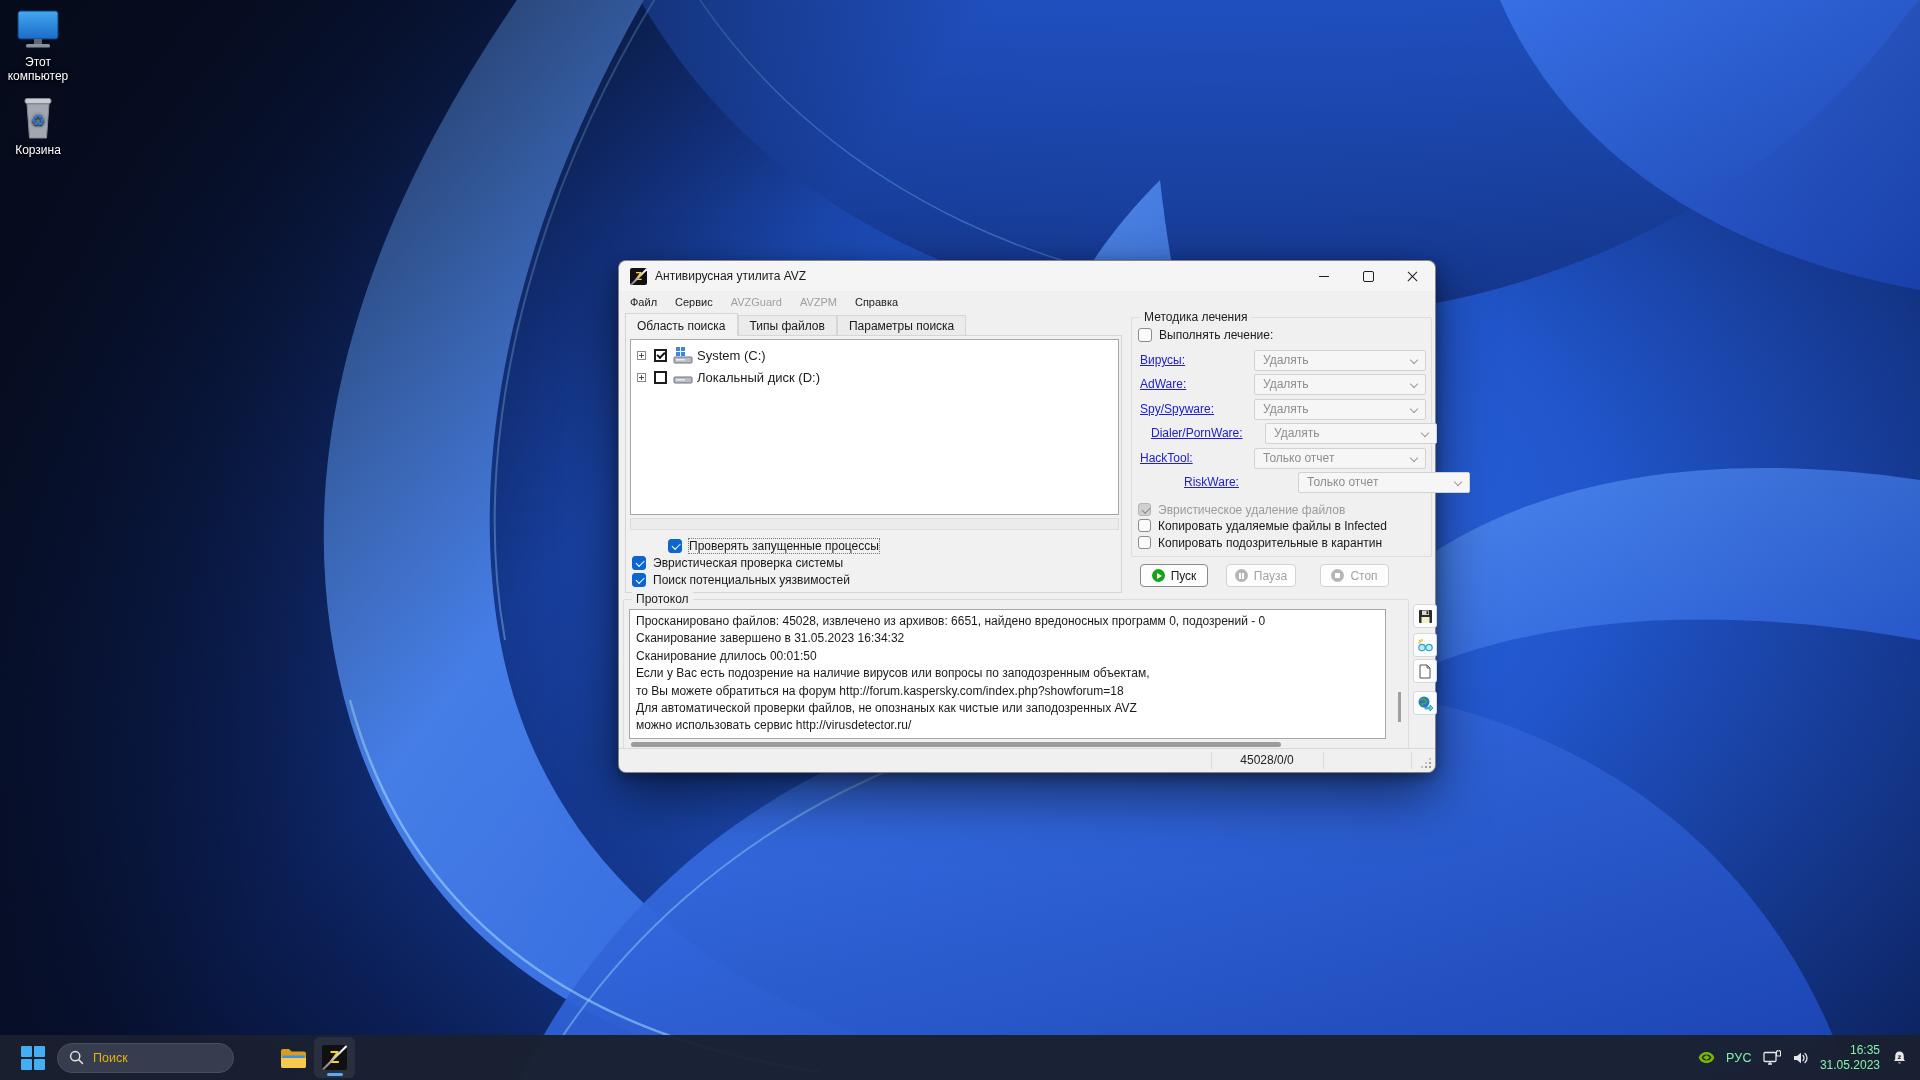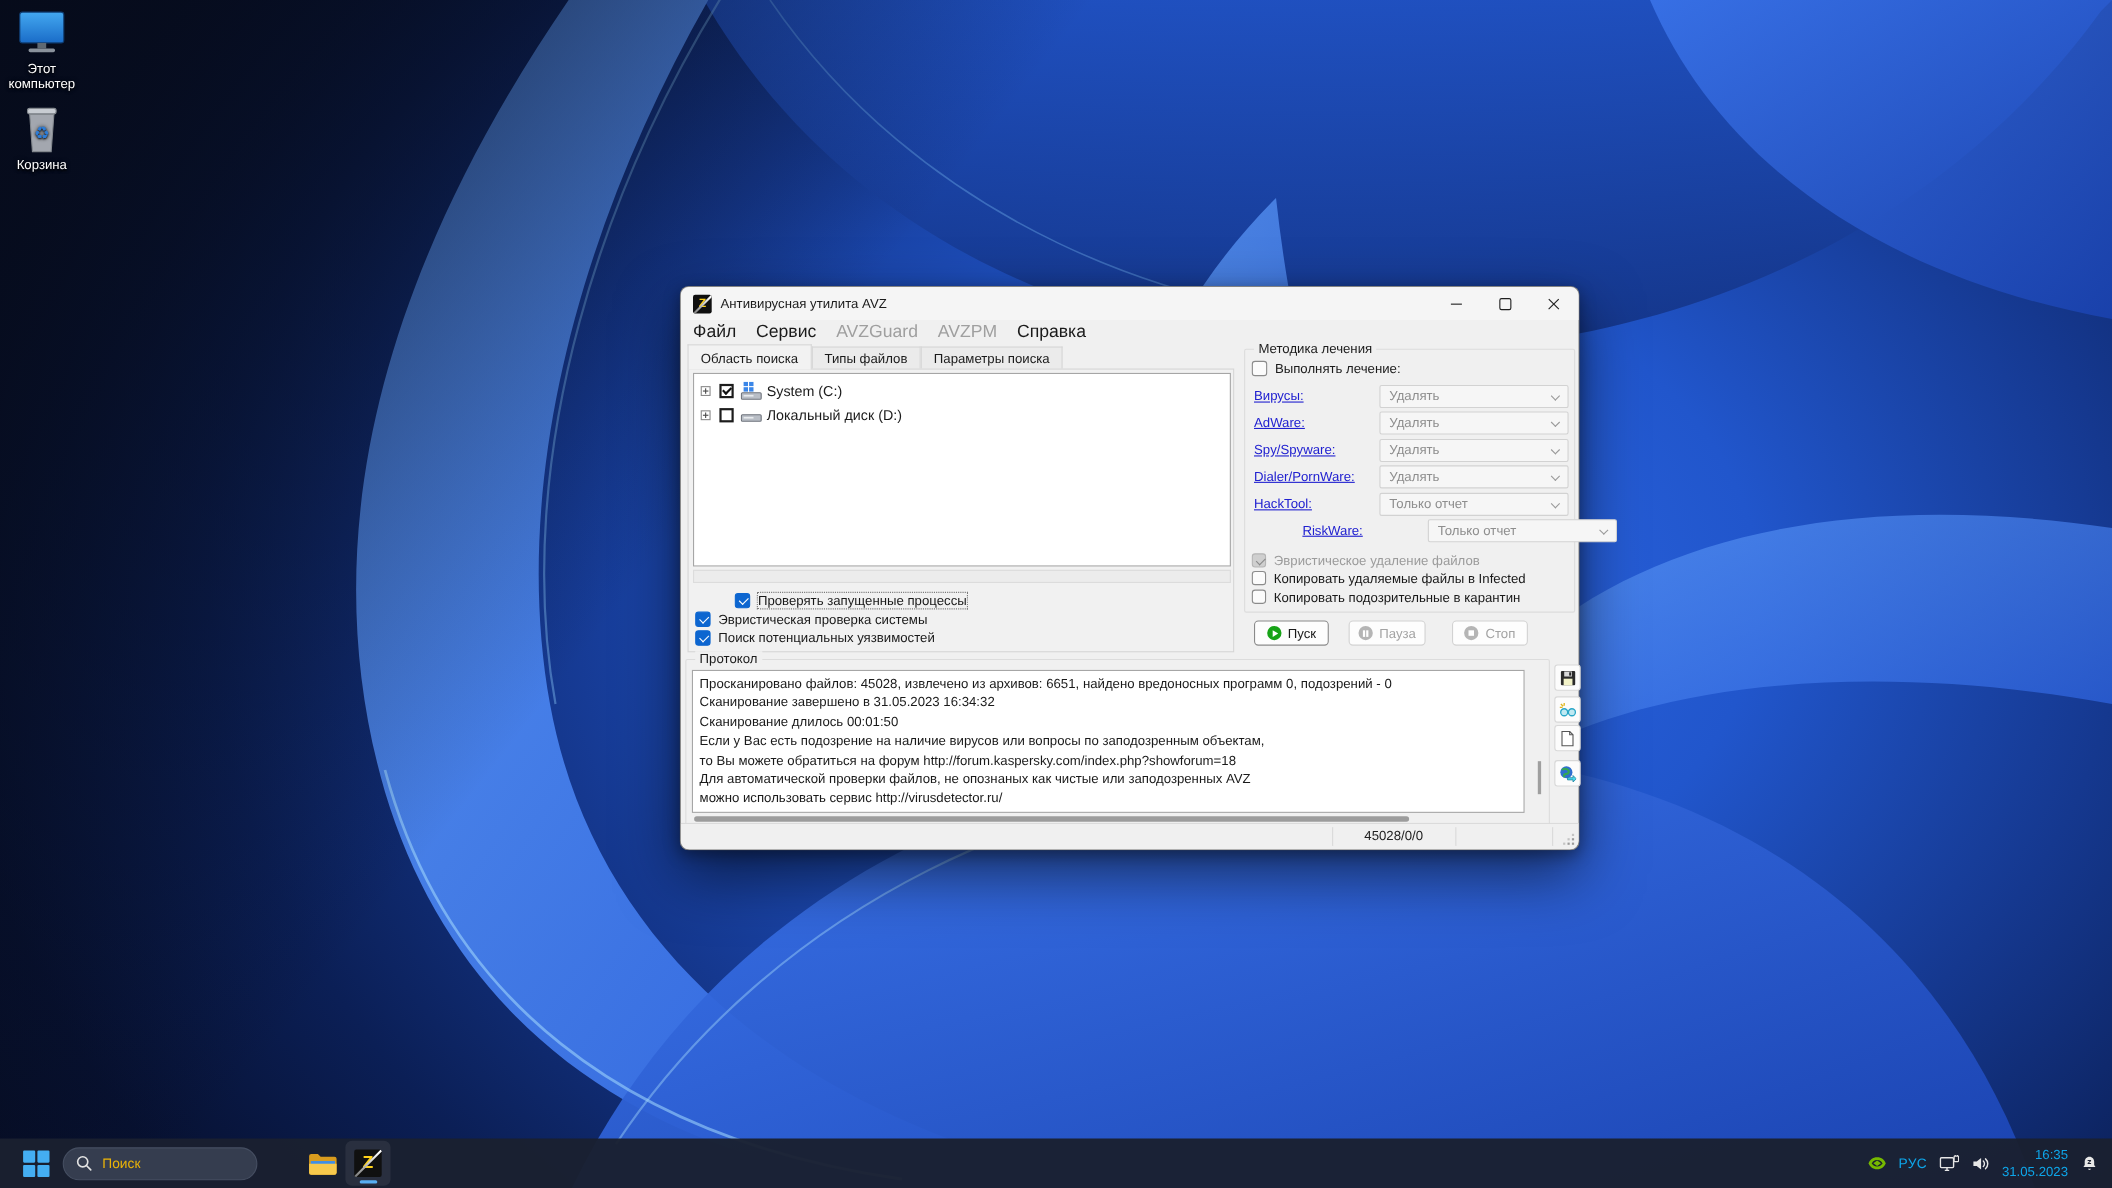--- a/index.html
+++ b/index.html
@@ -40,21 +40,21 @@
     display:flex;align-items:center;justify-content:center;}
   .avz-glyph .z{color:#ffd21a;font-weight:bold;line-height:1;}
   .avz-glyph::after{content:"";position:absolute;left:-20%;top:48%;width:140%;height:2px;
     background:linear-gradient(90deg,#777 0%,#fff 90%);transform:rotate(-45deg);}
   .avz-glyph.small{width:17px;height:17px;margin-left:11px;}
   .avz-glyph.small .z{font-size:11px;}
   .avz-glyph.big{width:25px;height:25px;}
   .avz-glyph.big .z{font-size:16px;}
 
   .menubar{position:absolute;left:2px;top:30px;height:22px;display:flex;align-items:center;}
-  .menu-item{padding:3px 9px;font-size:16px;color:#1a1a1a;}
+  .menu-item{padding:3px 9px;font-size:11px;color:#1a1a1a;}
   .menu-item.disabled{color:#9f9f9f;}
 
   .tabs{position:absolute;left:6px;top:52px;display:flex;align-items:flex-end;}
   .tab{box-sizing:border-box;height:21px;margin-top:2px;padding:3px 11px 0;font-size:12px;
     background:#ebebeb;border:1px solid #d6d6d6;border-bottom:none;color:#1a1a1a;}
   .tab.active{height:23px;margin-top:0;padding-top:5px;background:#f2f2f2;position:relative;z-index:2;}
 
   .pane{position:absolute;left:6px;top:74px;width:497px;height:258px;box-sizing:border-box;
     border:1px solid #d6d6d6;background:#f1f1f1;}
   .treebox{position:absolute;left:4px;top:3px;width:489px;height:176px;box-sizing:border-box;
@@ -150,21 +150,21 @@
   .tb-btn.active{background:rgba(255,255,255,.07);}
   .indicator{position:absolute;left:50%;bottom:2px;width:16px;height:3px;border-radius:2px;
     background:#57aef2;transform:translateX(-50%);}
   .winlogo{display:grid;grid-template-columns:11px 11px;grid-template-rows:11px 11px;gap:2px;}
   .winlogo i{background:#44aef2;border-radius:1px;}
   .search-pill{margin-left:4px;width:177px;height:30px;border-radius:16px;background:#353d4f;
     border:1px solid #454e61;display:flex;align-items:center;box-sizing:border-box;}
   .search-pill .mag{margin-left:11px;}
   .search-pill .ph{margin-left:9px;font-size:12.5px;color:#eab308;}
   .sp-gap{width:39px;}
-  .tb-tray{position:absolute;right:12px;top:0;height:45px;display:flex;align-items:center;gap:11px;color:#0ea5e9;}
+  .tb-tray{position:absolute;right:12px;top:0;height:45px;display:flex;align-items:center;gap:11px;color:#86efac;}
   .lang{font-size:12.5px;letter-spacing:.3px;}
   .clock{text-align:right;font-size:12px;line-height:14.5px;}
 </style>
 </head>
 <body>
 
 <div class="stage">
 
   <div class="wall">
     <svg class="wall-svg" viewBox="0 0 1920 1080">
@@ -321,21 +321,21 @@
           <i class="chev"></i>
         </div>
       </div>
       <div class="trow" style="top:81px;">
         <a class="tlink">Spy/Spyware:</a>
         <div class="dropdown">
           <span>Удалять</span>
           <i class="chev"></i>
         </div>
       </div>
-      <div class="trow" style="top:105px;">
+      <div class="trow" style="top:105px;margin-left:11px;">
         <a class="tlink">Dialer/PornWare:</a>
         <div class="dropdown">
           <span>Удалять</span>
           <i class="chev"></i>
         </div>
       </div>
       <div class="trow" style="top:130px;">
         <a class="tlink">HackTool:</a>
         <div class="dropdown">
           <span>Только отчет</span>

